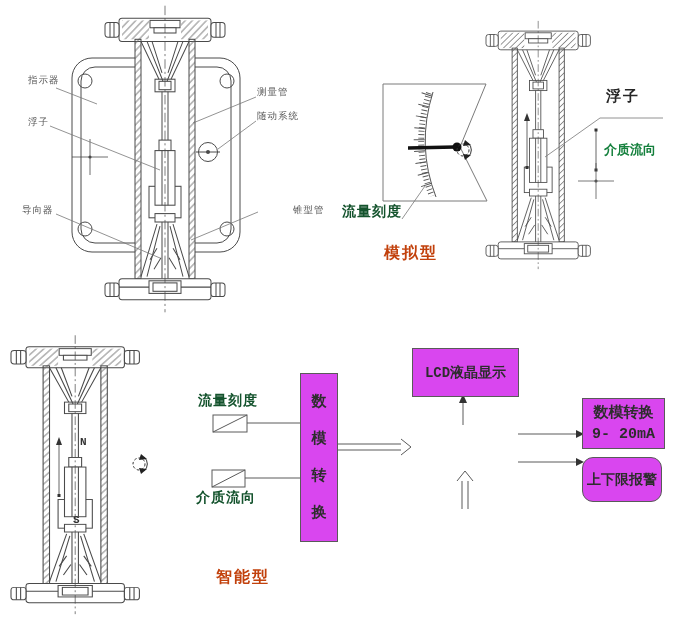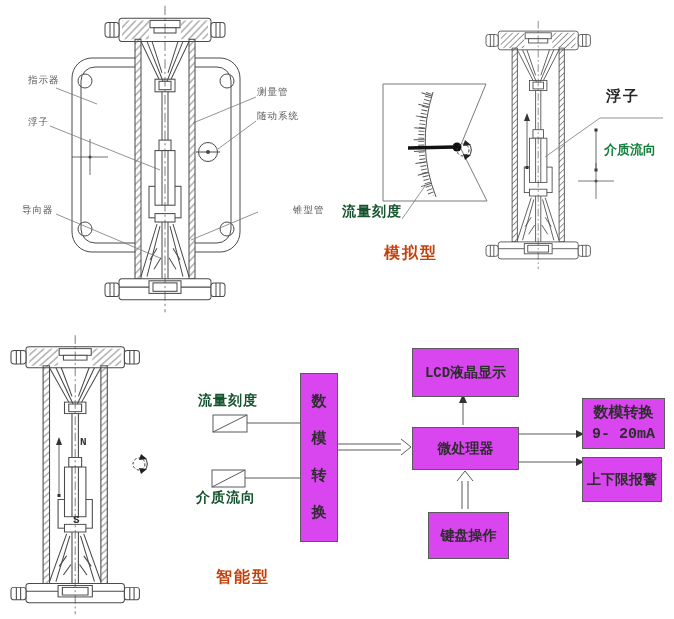--- a/index.html
+++ b/index.html
@@ -179,29 +179,23 @@
   <div class="lbl mid" style="left:198px;top:392px;">流量刻度</div>
   <div class="lbl mid" style="left:196px;top:489px;">介质流向</div>
   <div class="lbl cap" style="left:216px;top:567px;">智能型</div>
 
   <div class="box" style="left:300px;top:373px;width:36px;height:167px;">
     <div class="vtext">数模转换</div>
   </div>
   <div class="box" style="left:412px;top:348px;width:105px;height:47px;font-size:14px;">
     <span>LCD液晶显示</span>
   </div>
-  <div class="box" style="left:412px;top:427px;width:105px;height:41px;font-size:14px;">
-    <span>微处理器</span>
-  </div>
   <div class="box" style="left:582px;top:398px;width:81px;height:49px;font-size:15px;">
     <div>
       <div class="ln">数模转换</div>
       <div class="ln">9- 20mA</div>
     </div>
   </div>
-  <div class="box" style="left:582px;top:457px;width:78px;height:43px;font-size:14px;">
+  <div class="box" style="left:582px;top:457px;width:78px;height:43px;font-size:14px;border-radius:11px;">
     <span>上下限报警</span>
   </div>
-  <div class="box" style="left:428px;top:512px;width:79px;height:45px;font-size:14px;">
-    <span>键盘操作</span>
-  </div>
 
 </div>
 
 </body></html>

